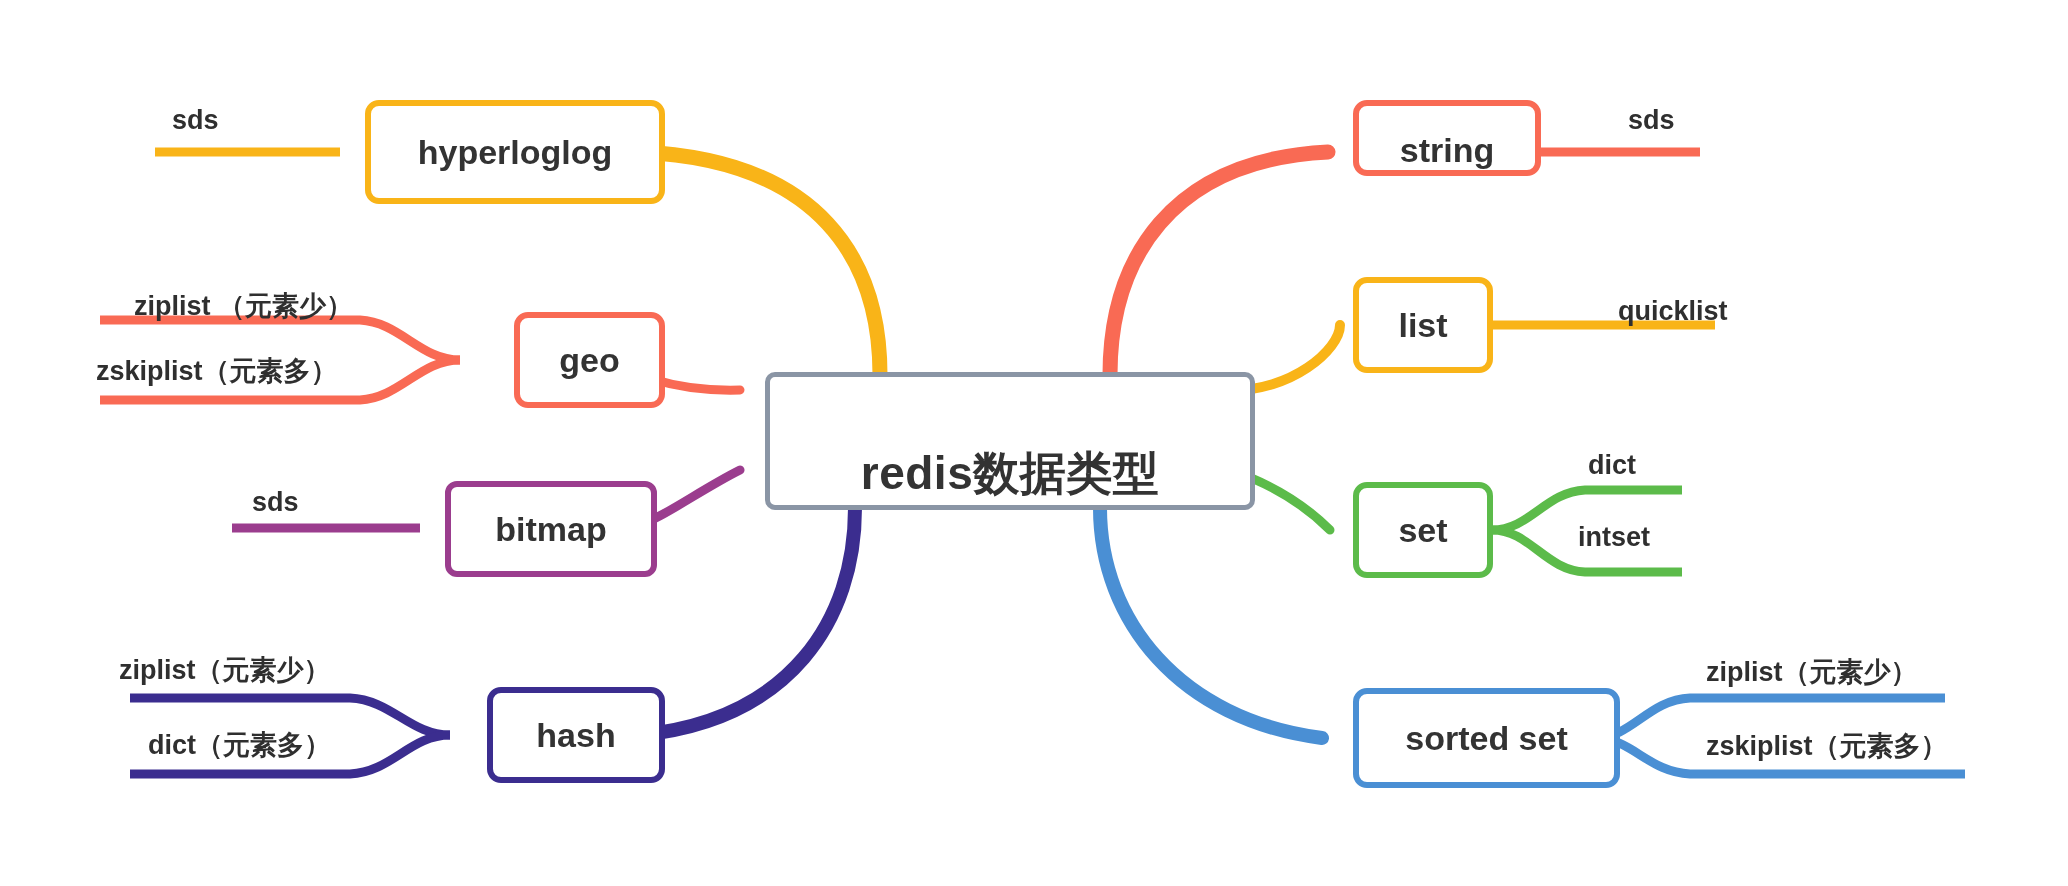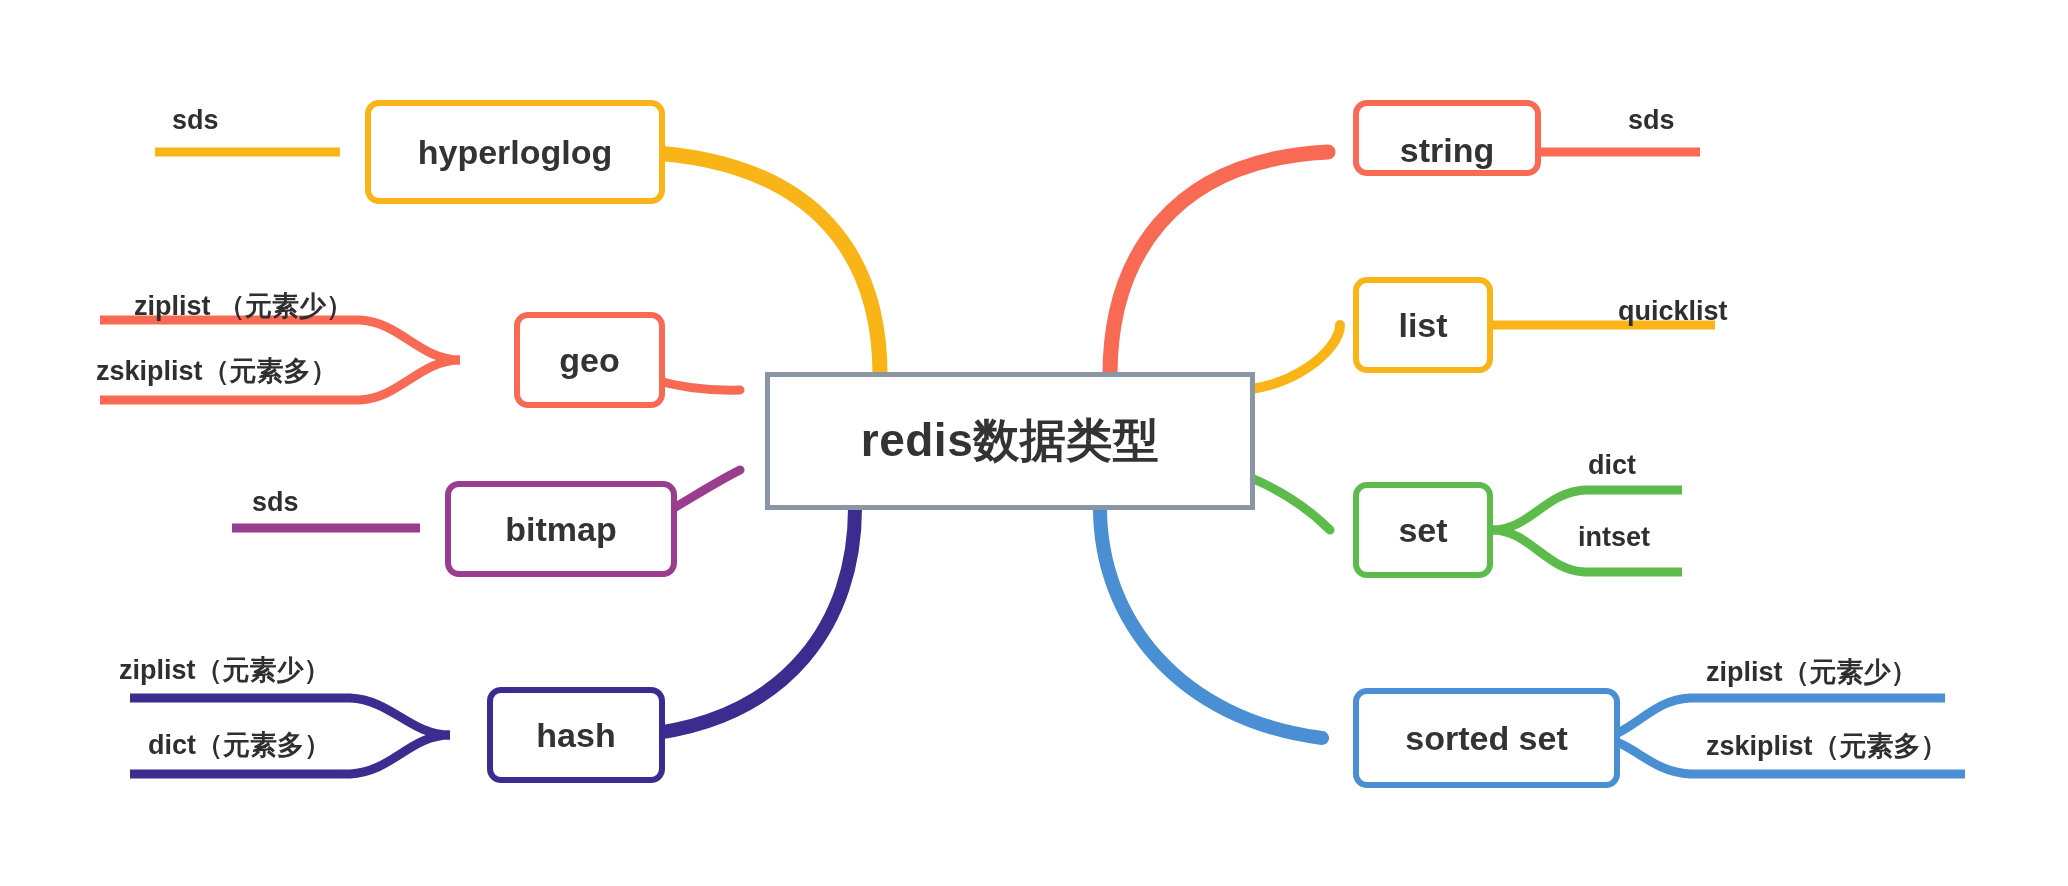--- a/index.html
+++ b/index.html
@@ -37,24 +37,25 @@
     align-items: center;
     justify-content: center;
     font-weight: bold;
     color: #333333;
     white-space: nowrap;
     z-index: 5;
     margin-left: 25px;
   }
   .node.root {
     border-width: 5px;
-    border-radius: 0;
+    border-radius: 10px;
     border-color: #8a95a5;
     font-size: 46px;
     letter-spacing: 0.5px;
+    align-items: flex-end;
   }
   .node.branch {
     font-size: 34px;
   }
   .leaf-label {
     position: absolute;
     color: #2f2f2f;
     font-size: 27px;
     font-weight: bold;
     white-space: nowrap;
@@ -102,21 +103,21 @@
   </div>
 
   <div class="node branch" style="left:340px; top:100px; width:300px; height:104px; border-color:#f9b418;">
     <span>hyperloglog</span>
   </div>
 
   <div class="node branch" style="left:489px; top:312px; width:151px; height:96px; border-color:#f96a54;">
     <span>geo</span>
   </div>
 
-  <div class="node branch" style="left:420px; top:481px; width:232px; height:96px; border-color:#9b3d8e;">
+  <div class="node branch" style="left:420px; top:481px; width:212px; height:96px; border-color:#9b3d8e;border-radius:12px;">
     <span>bitmap</span>
   </div>
 
   <div class="node branch" style="left:462px; top:687px; width:178px; height:96px; border-color:#3b2d8f;">
     <span>hash</span>
   </div>
 
   <div class="node branch" style="left:1328px; top:100px; width:188px; height:76px; border-color:#f96a54;align-items:flex-end;">
     <span>string</span>
   </div>

